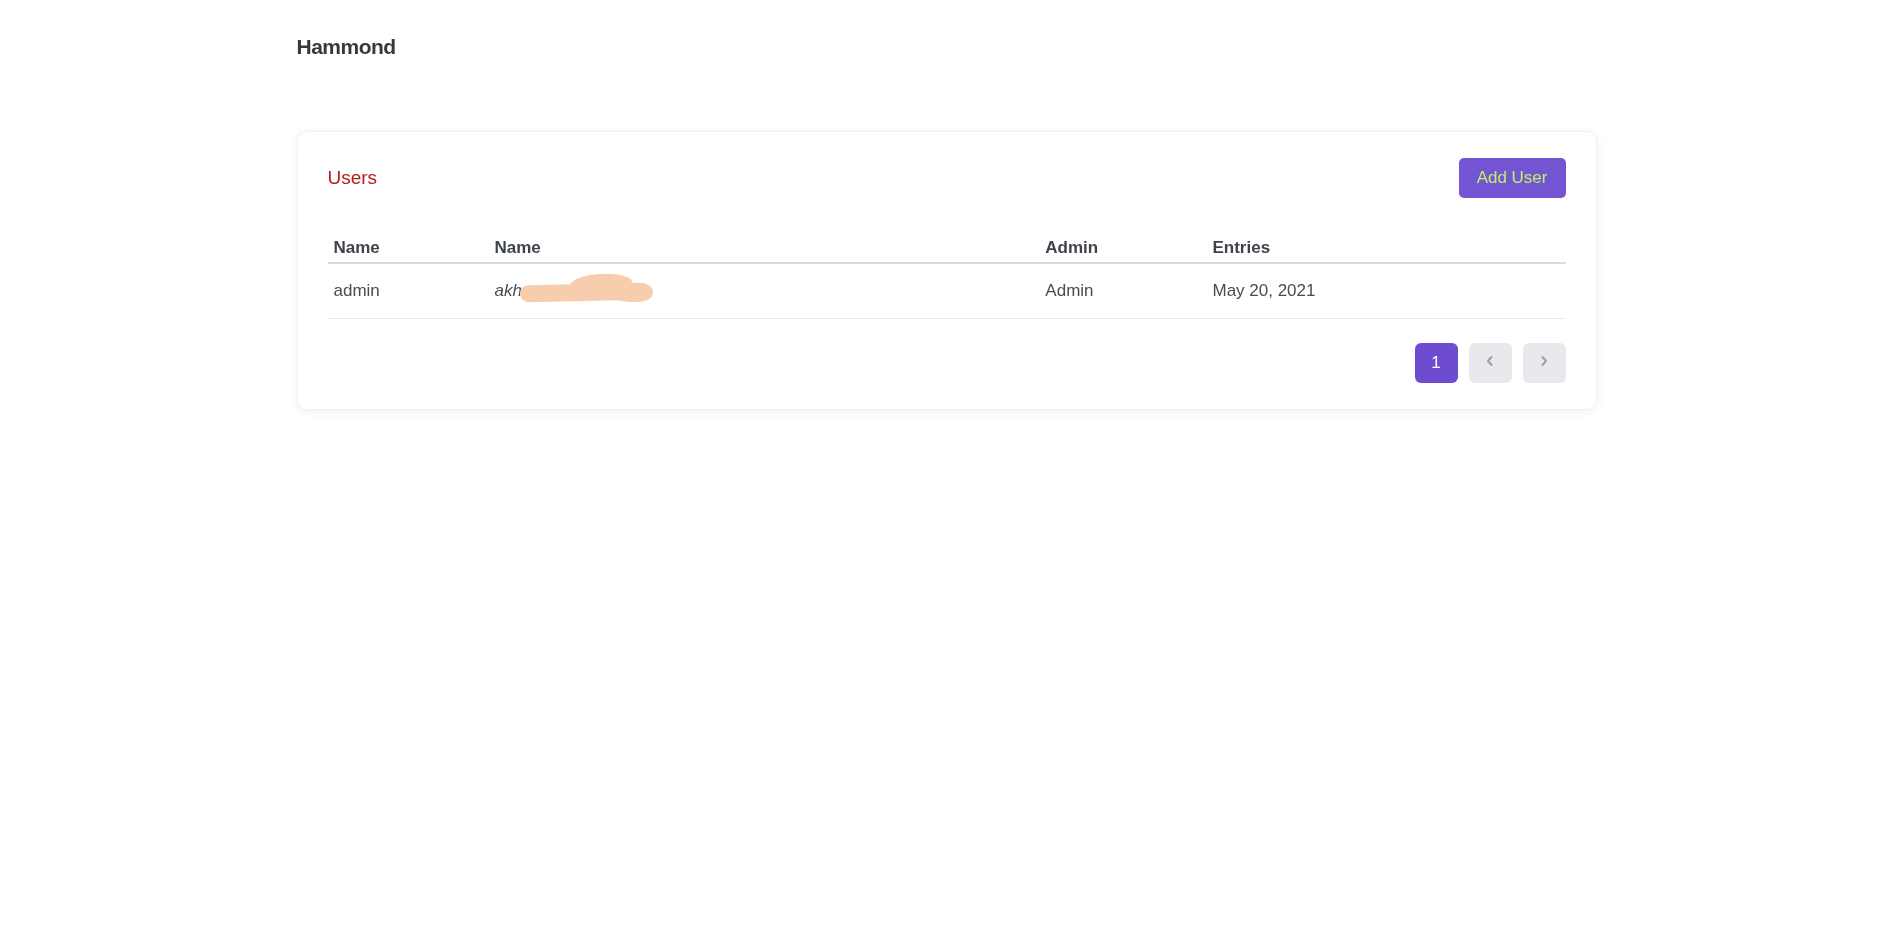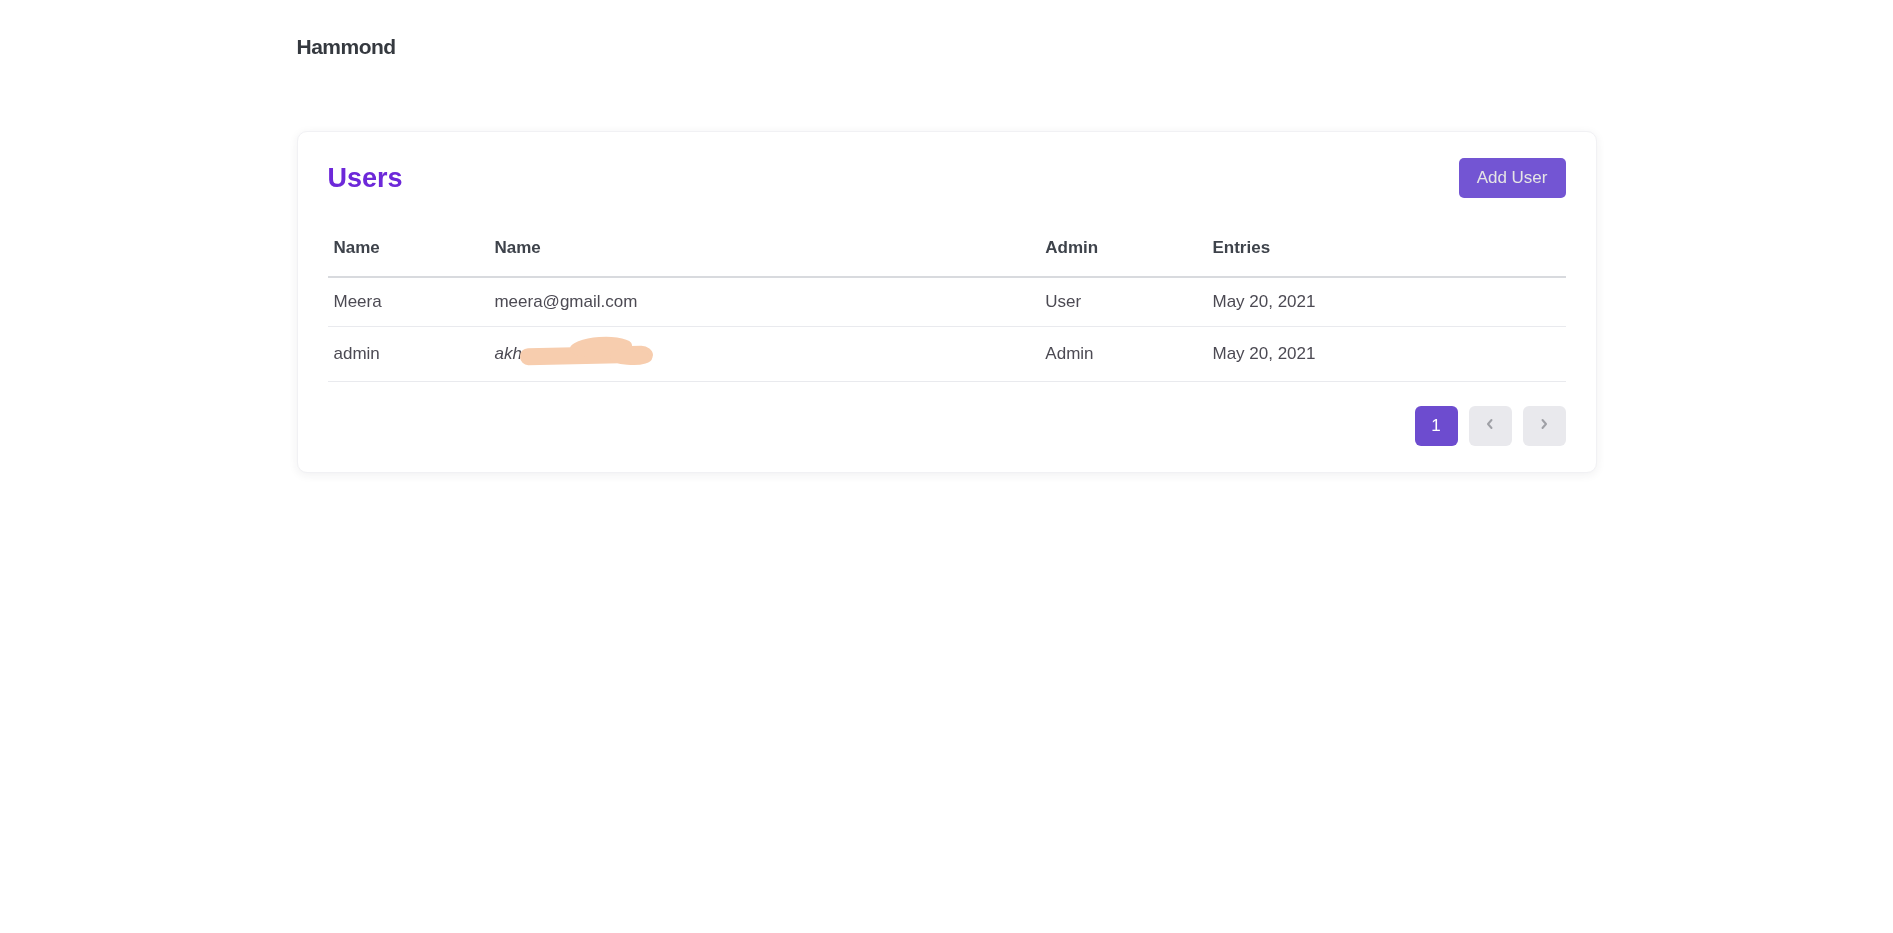--- a/index.html
+++ b/index.html
@@ -37,36 +37,36 @@
     background: #ffffff;
     border: 1px solid #f1f1f4;
     border-radius: 10px;
     box-shadow: 0 2px 10px rgba(40,40,60,0.07);
     padding: 26px 30px 26px 30px;
   }
   .card-header {
     display: flex; align-items: center; justify-content: space-between;
     margin-bottom: 30px;
   }
-  .card-title { font-size: 27px; font-weight: 700; color: #6d28d9; }
+  .card-title { font-size: 19px; font-weight: 400; color: #b91c1c; }
   .btn-primary {
-    background: #7355d3; color: #e5e5e5; border: none;
+    background: #7355d3; color: #bef264; border: none;
     font-family: inherit; font-size: 17px;
     padding: 10px 18px; border-radius: 5px; cursor: pointer;
   }
 
   
   table { width: 100%; border-collapse: collapse; }
   col.c-name    { width: 13%; }
   col.c-email   { width: 44.5%; }
   col.c-role    { width: 13.5%; }
   col.c-created { width: 29%; }
   th {
     text-align: left; font-size: 17px; font-weight: 600; color: #3e434b;
-    padding: 10px 6px 18px 6px;
+    padding: 10px 6px 4px 6px;
     border-bottom: 2px solid #d8dade;
   }
   td {
     font-size: 17px; color: #4c4a53;
     padding: 14px 6px;
     border-bottom: 1px solid #e9eaee;
   }
 
   
   .email-cell-inner { display: flex; align-items: center; font-style: italic; }
@@ -136,26 +136,20 @@
       <thead>
         <tr>
           <th>Name</th>
           <th>Name</th>
           <th>Admin</th>
           <th>Entries</th>
         </tr>
       </thead>
       <tbody>
         <tr>
-          <td>Meera</td>
-          <td>meera@gmail.com</td>
-          <td>User</td>
-          <td>May 20, 2021</td>
-        </tr>
-        <tr>
           <td>admin</td>
           <td>
             <span class="email-cell-inner">
               <span>akh</span>
               <span class="redaction">
                 <span class="blob-main"></span>
                 <span class="blob-bump"></span>
                 <span class="blob-tail"></span>
               </span>
             </span>

